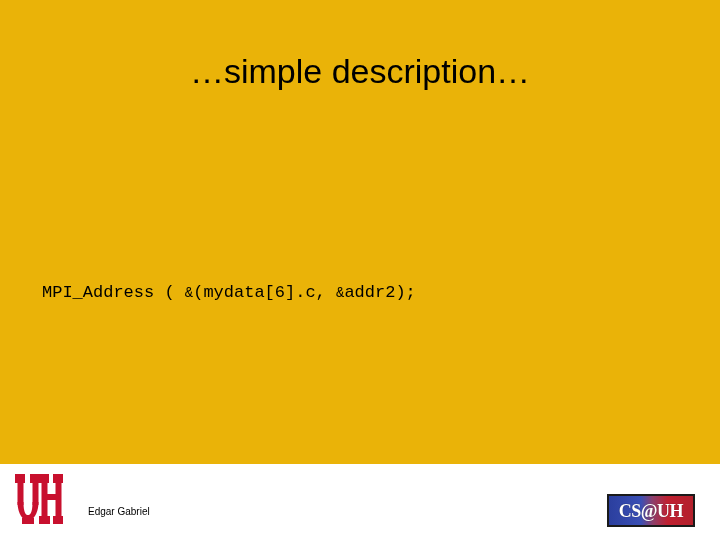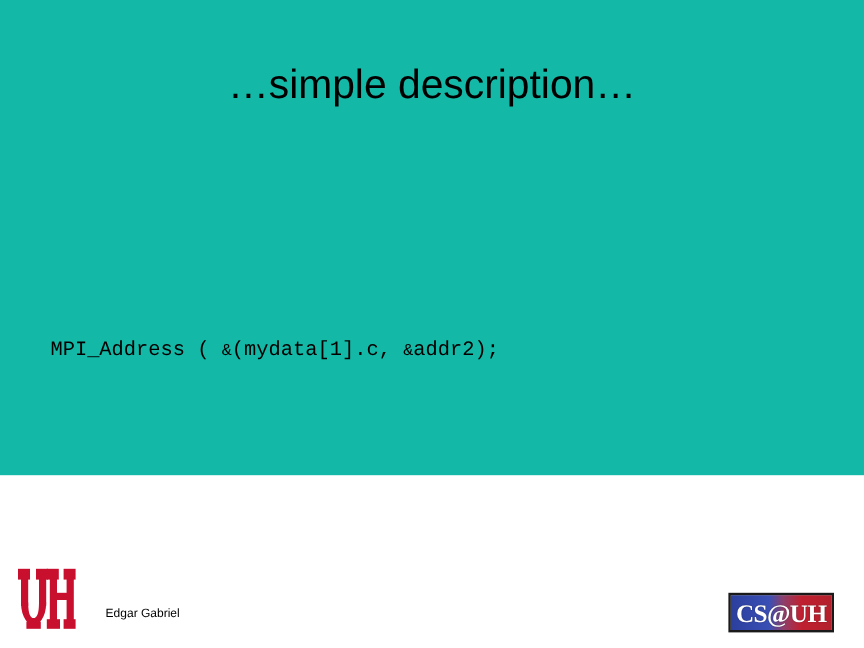--- a/index.html
+++ b/index.html
@@ -9,22 +9,22 @@
   body {
     width: 720px;
     height: 540px;
     background: #ffffff;
     font-family: "Liberation Sans", sans-serif;
     overflow: hidden;
   }
   .slide {
     position: relative;
     width: 720px;
-    height: 396px;
-    background: #14b8a6;
+    height: 464px;
+    background: #eab308;
   }
 
   
   .slide-title {
     position: absolute;
     left: 0;
     top: 52px;
     width: 720px;
     text-align: center;
     font-family: "Liberation Sans", sans-serif;
@@ -104,40 +104,40 @@
   .csuh-text {
     position: absolute;
     left: 0;
     top: 1px;
     width: 100%;
     height: 100%;
     display: flex;
     align-items: center;
     justify-content: center;
     font-family: "Liberation Serif", serif;
-    font-size: 21px;
+    font-size: 18px;
     font-weight: 700;
     color: #ffffff;
     letter-spacing: -0.5px;
     text-shadow: 0 0 1px rgba(0,0,0,0.55);
     white-space: pre;
   }
 </style>
 </head>
 <body>
 
 <div class="slide">
 
   <div class="slide-title">…simple description…</div>
 
   <div class="code-body">
 
     
     <div class="code-block">
-      <div class="code-line"><span>MPI_Address ( </span><span class="amp">&amp;</span><span>(mydata[1].c, </span><span class="amp">&amp;</span><span>addr2);</span></div>
+      <div class="code-line"><span>MPI_Address ( </span><span class="amp">&amp;</span><span>(mydata[6].c, </span><span class="amp">&amp;</span><span>addr2);</span></div>
     </div>
 
     
     
 
     
     
 
     
     

